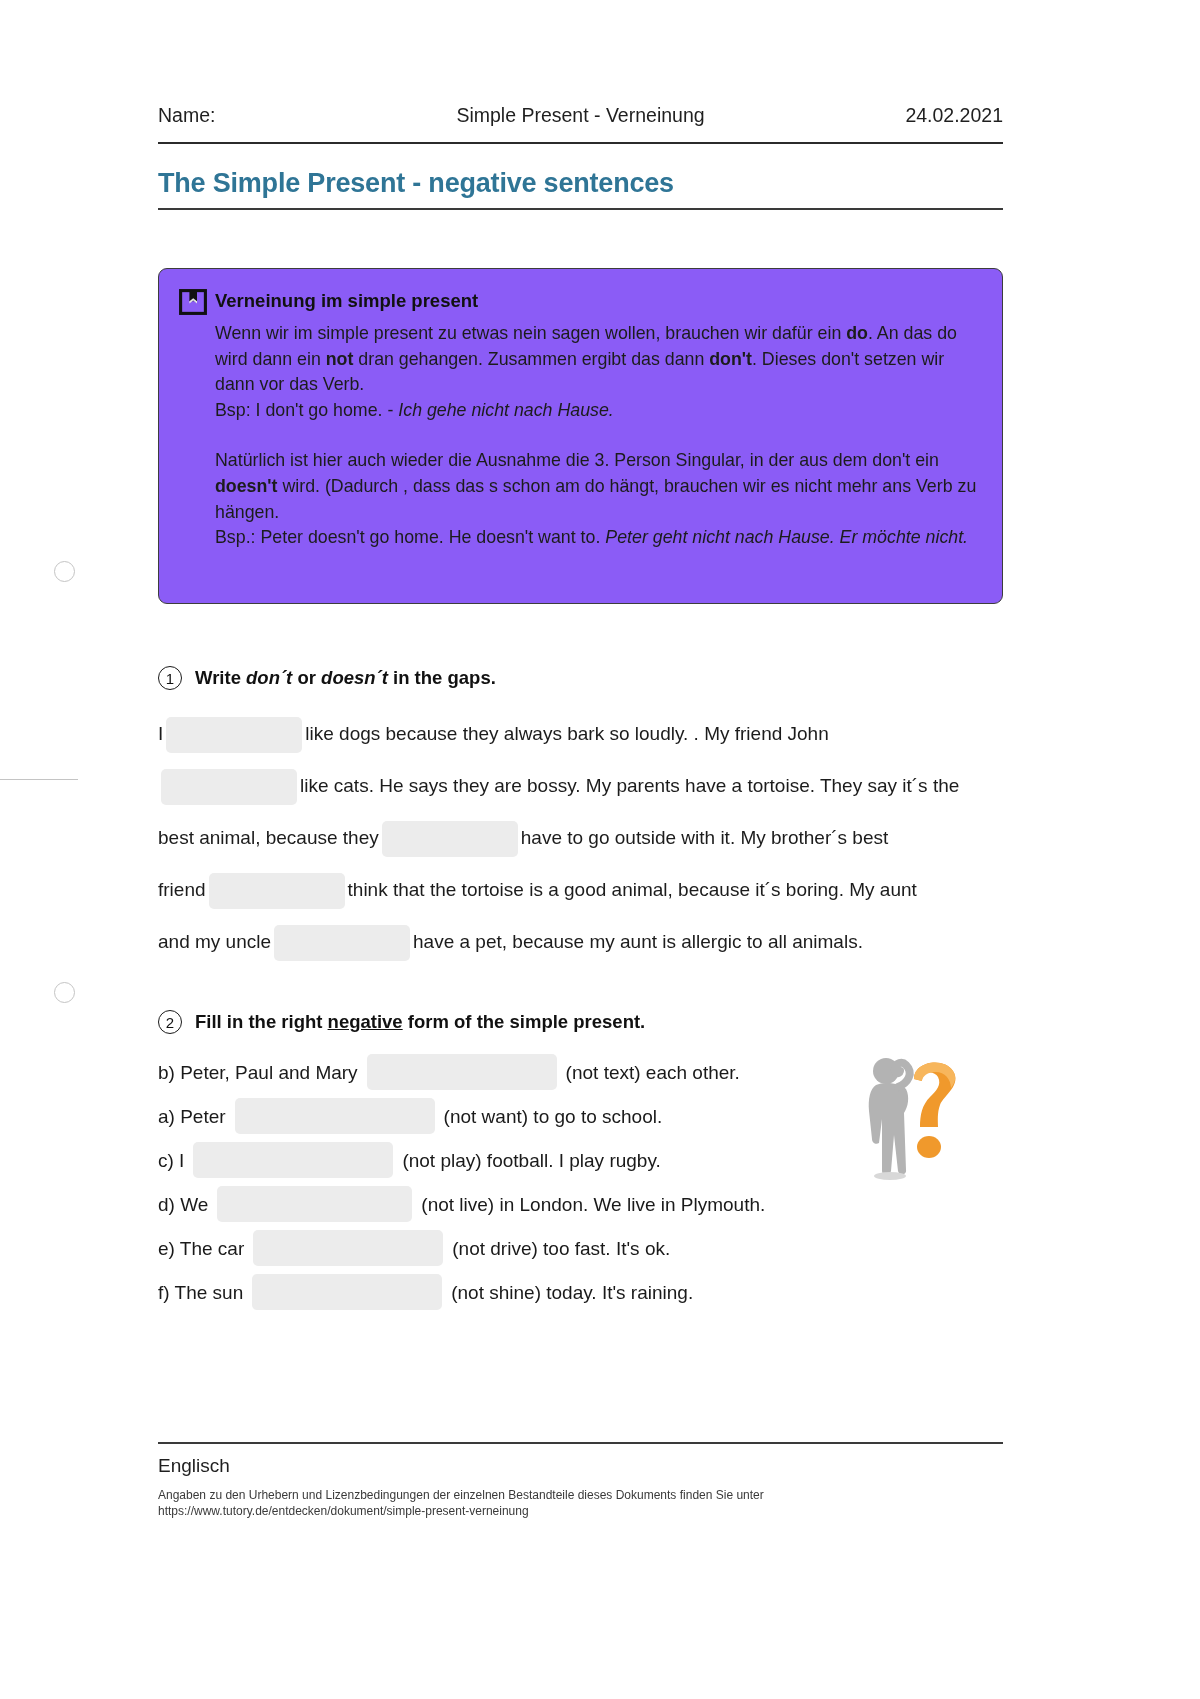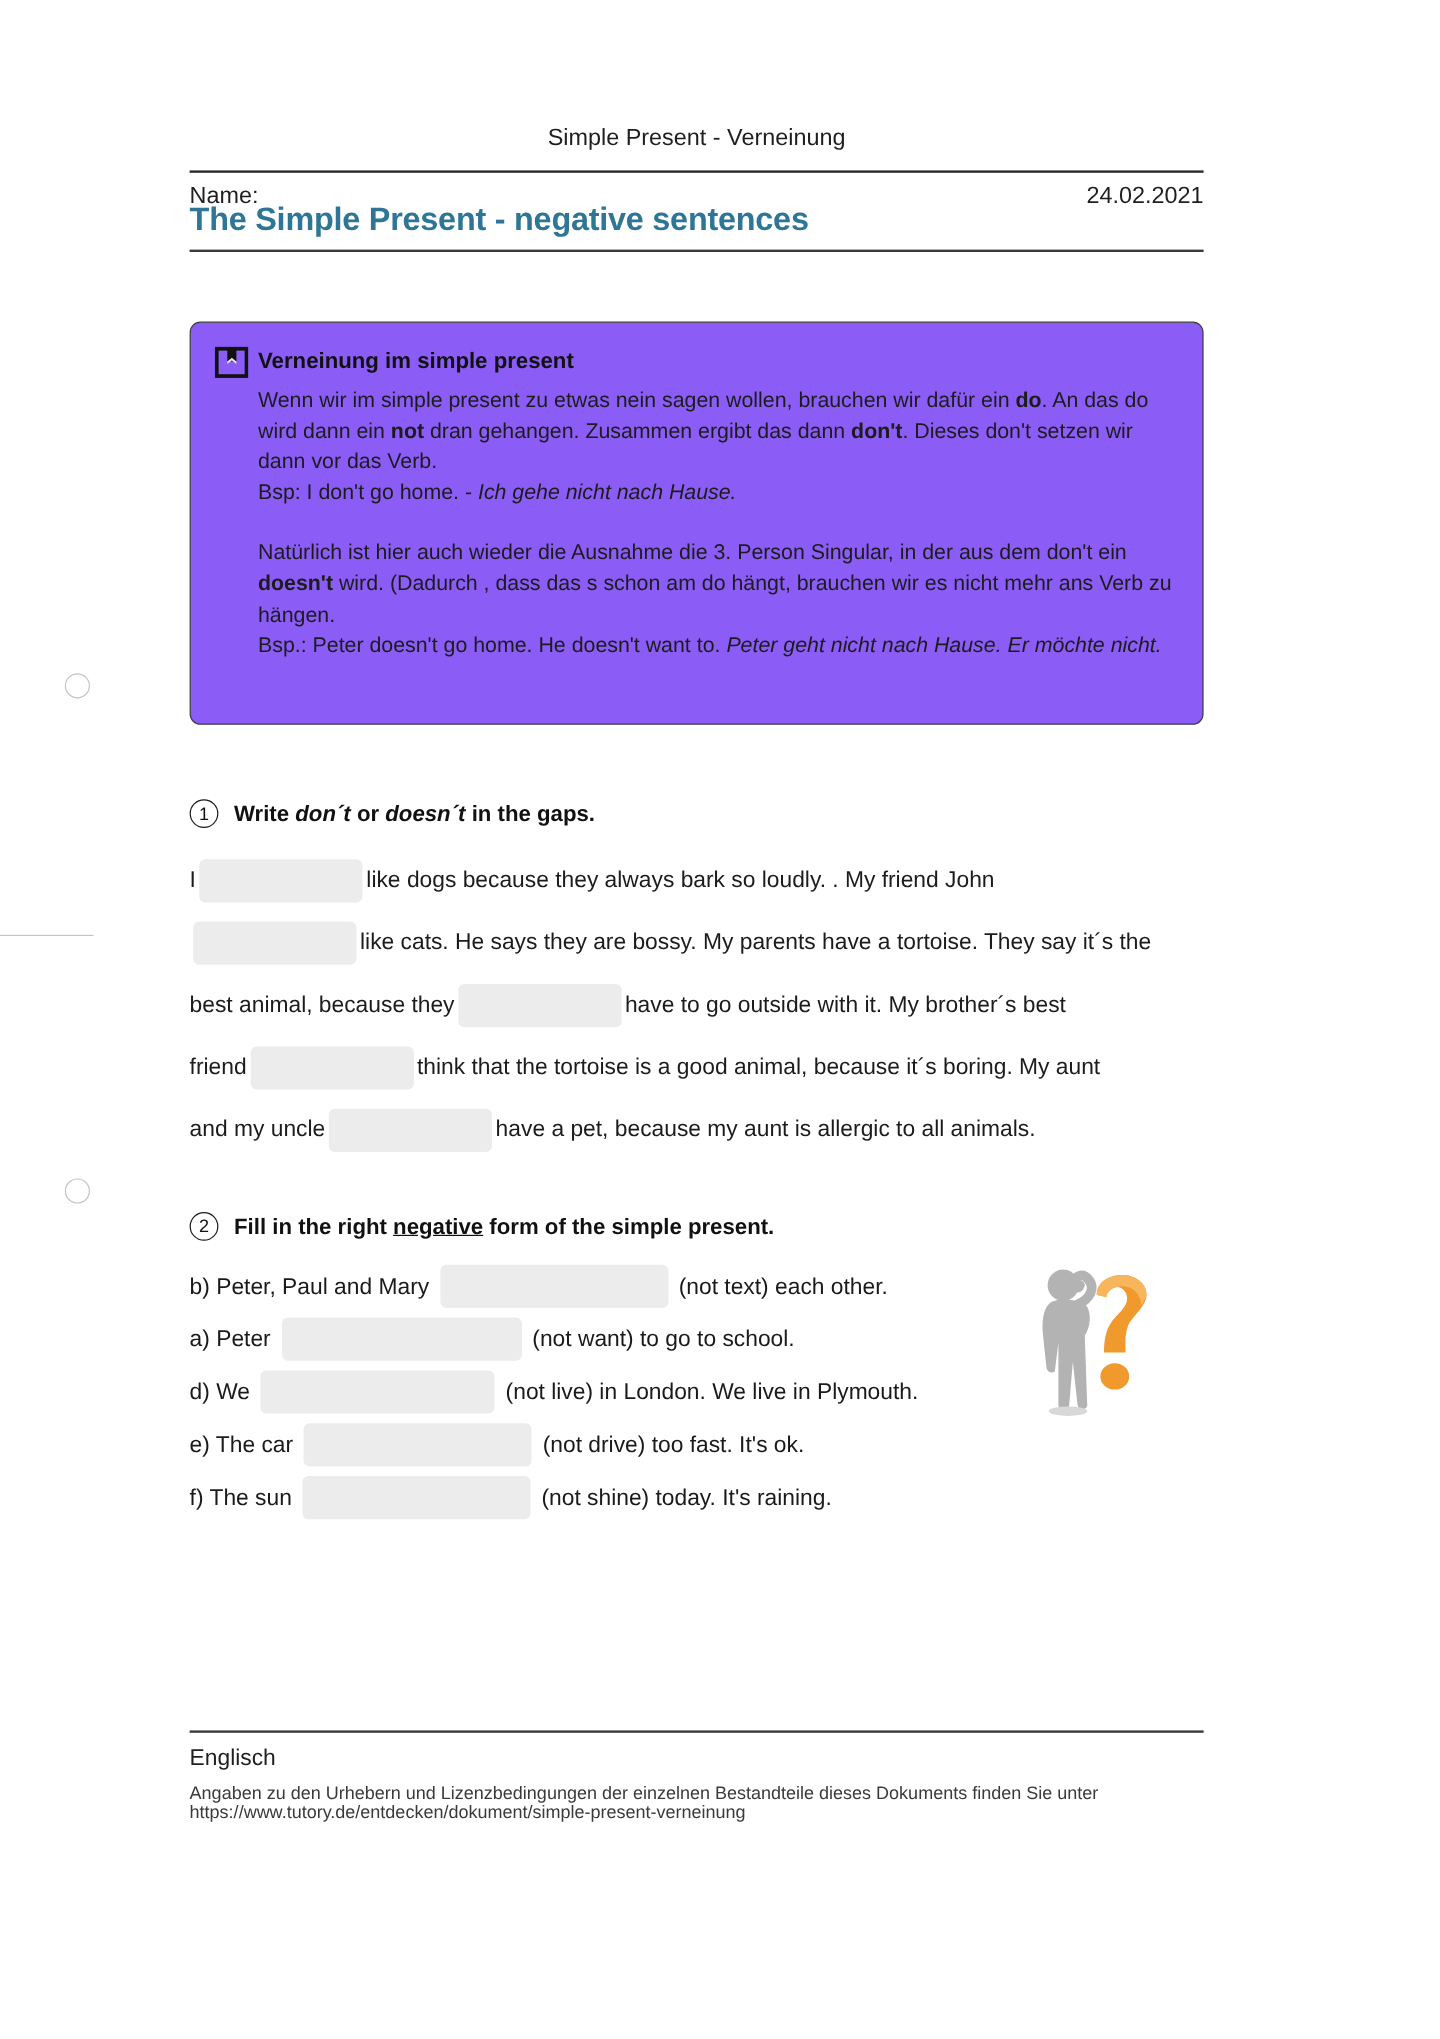--- a/index.html
+++ b/index.html
@@ -17,21 +17,21 @@
   .page { position: absolute; left: 0; top: 0; width: 1200px; height: 1699px; }
 
   
   .header-row {
     position: absolute; left: 158px; top: 104px; width: 845px;
     display: flex; align-items: baseline; justify-content: space-between;
     font-size: 19.5px; color: #1f1f1f;
   }
   .header-center { position: absolute; left: 0; right: 0; text-align: center; font-size: 19.5px; }
   .header-name { position: relative; z-index: 2; }
-  .header-date { position: relative; z-index: 2; margin-top: 48px; }
+  .header-date { position: relative; z-index: 2; }
   .header-rule {
     position: absolute; left: 158px; top: 142px; width: 845px; height: 2px;
     background: #2b2b2b;
   }
 
   
   .doc-title {
     position: absolute; left: 158px; top: 168px; width: 845px;
     font-size: 27px; font-weight: bold; color: #2f7596;
     letter-spacing: -0.2px;
@@ -109,21 +109,21 @@
   .footer-rule {
     position: absolute; left: 158px; top: 1442px; width: 845px; height: 1.6px;
     background: #3a3a3a;
   }
   .footer-subject {
     position: absolute; left: 158px; top: 1455px;
     font-size: 19px; color: #1f1f1f;
   }
   .footer-credit {
     position: absolute; left: 158px; top: 1487px; width: 760px;
-    font-size: 15px; line-height: 16px; color: #3a3a3a;
+    font-size: 12px; line-height: 16px; color: #3a3a3a;
   }
 </style>
 </head>
 <body>
 
 <div class="page">
 
   <div class="hole hole-1"></div>
   <div class="hole hole-2"></div>
   <div class="fold"></div>
@@ -181,20 +181,25 @@
           <span>b) Peter, Paul and Mary</span>
           <span class="blank" style="width: 190px; margin: 0px 9px;"></span>
           <span>(not text) each other.</span>
         </div>
         <div class="qrow">
           <span>a) Peter</span>
           <span class="blank" style="width: 200px; margin: 0px 9px;"></span>
           <span>(not want) to go to school.</span>
         </div>
         <div class="qrow">
+          <span>c) I</span>
+          <span class="blank" style="width: 200px; margin: 0px 9px;"></span>
+          <span>(not play) football. I play rugby.</span>
+        </div>
+        <div class="qrow">
           <span>d) We</span>
           <span class="blank" style="width: 195px; margin: 0px 9px;"></span>
           <span>(not live) in London. We live in Plymouth.</span>
         </div>
         <div class="qrow">
           <span>e) The car</span>
           <span class="blank" style="width: 190px; margin: 0px 9px;"></span>
           <span>(not drive) too fast. It's ok.</span>
         </div>
         <div class="qrow">

